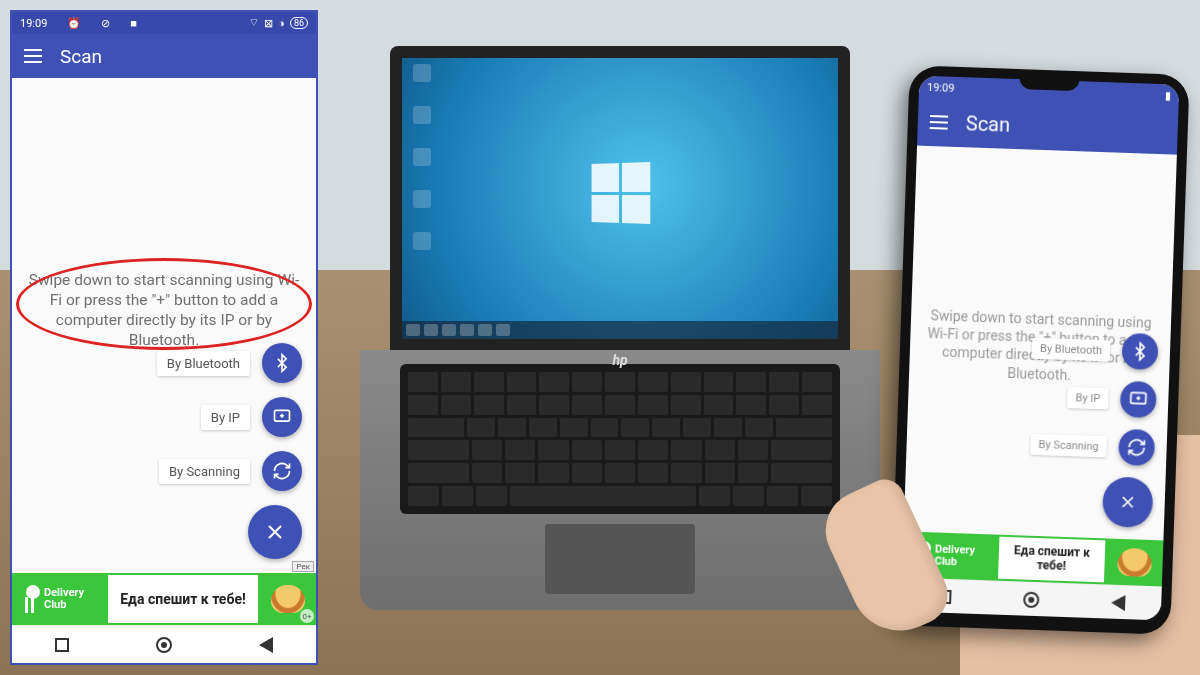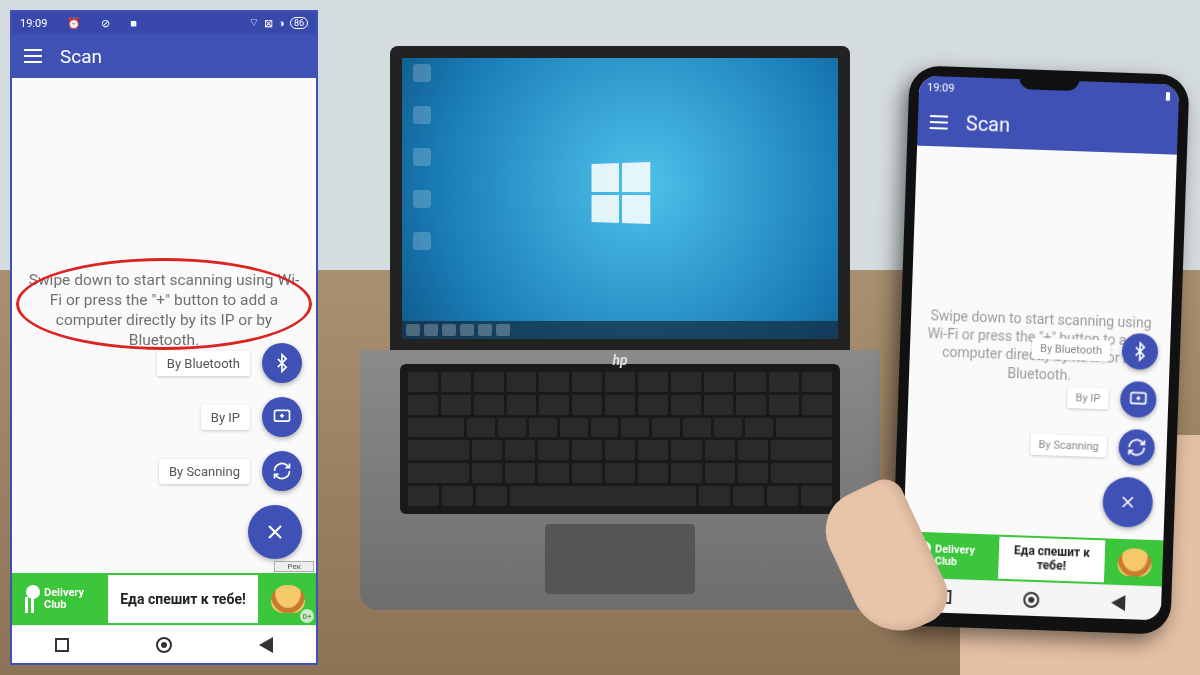--- a/index.html
+++ b/index.html
@@ -210,21 +210,21 @@
     position: relative;
   }
   .burger {
     width: 34px; height: 28px;
     background: radial-gradient(ellipse at 50% 30%, #f5c869 0 50%, #c97a2f 55% 70%, #f5c869 75% 100%);
     border-radius: 16px 16px 12px 12px;
   }
   .ad-tag {
     position: absolute; right: 2px; top: -12px;
     font-size: 8px; background: #eee; border: 1px solid #aaa;
-    padding: 0 12px; color: #555;
+    padding: 0 3px; color: #555;
   }
   .ad-age {
     position: absolute; right: 2px; bottom: 2px;
     width: 14px; height: 14px; border-radius: 50%;
     background: rgba(255,255,255,0.7);
     font-size: 8px; color: #555;
     display: flex; align-items: center; justify-content: center;
   }
   .navbar {
     height: 38px; background: #fff;

